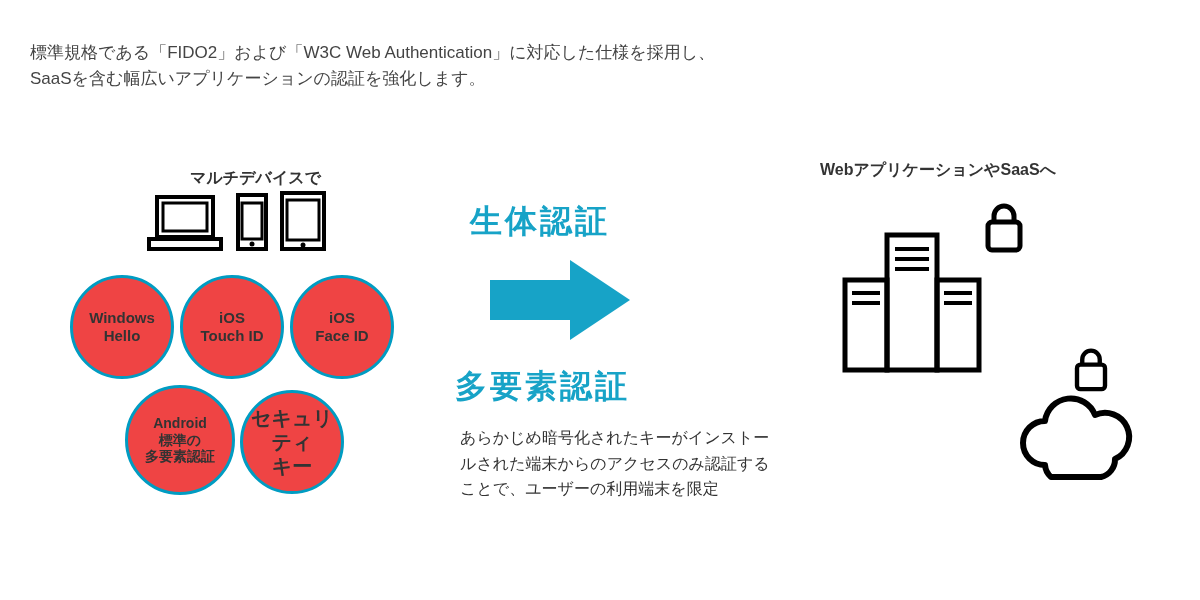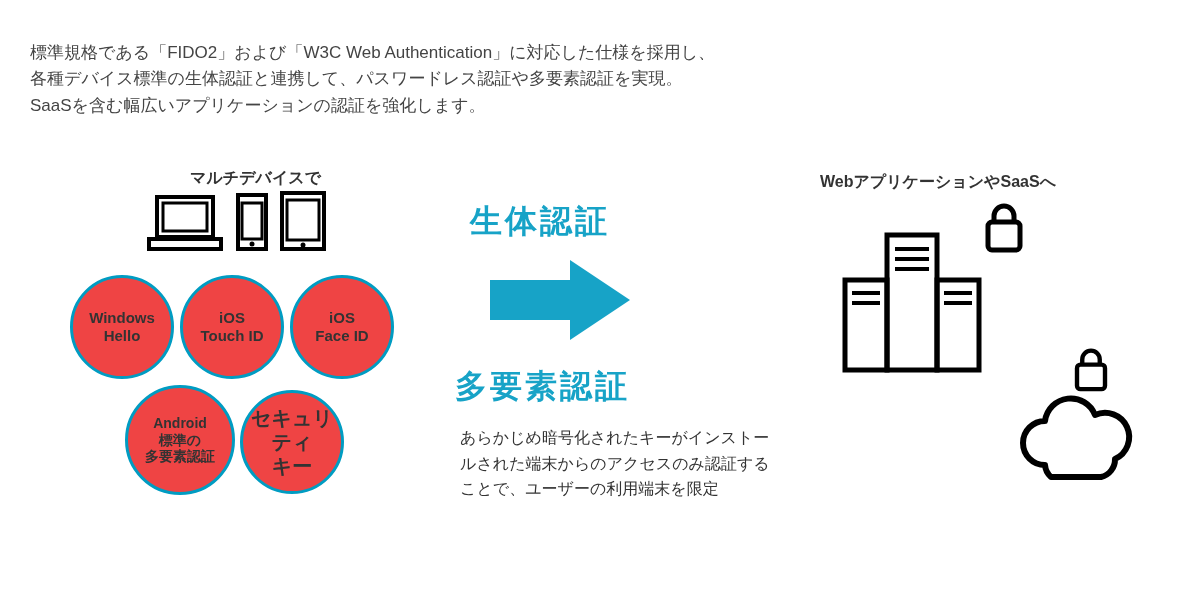--- a/index.html
+++ b/index.html
@@ -23,21 +23,21 @@
     position: absolute;
     left: 190px;
     top: 168px;
     font-size: 16px;
     font-weight: bold;
     color: #333;
   }
   .right-heading {
     position: absolute;
     left: 820px;
-    top: 172px;
+    top: 160px;
     font-size: 16px;
     font-weight: bold;
     color: #333;
   }
   
   .devices {
     position: absolute;
     left: 145px;
     top: 190px;
     display: flex;
@@ -119,21 +119,20 @@
     position: absolute;
     left: 1070px;
     top: 345px;
   }
 </style>
 </head>
 <body>
 
 <div class="intro">
   <div>標準規格である「FIDO2」および「W3C Web Authentication」に対応した仕様を採用し、</div>
-  <div>各種デバイス標準の生体認証と連携して、パスワードレス認証や多要素認証を実現。</div>
   <div>SaaSを含む幅広いアプリケーションの認証を強化します。</div>
 </div>
 
 <div class="left-heading">マルチデバイスで</div>
 
 <div class="right-heading">WebアプリケーションやSaaSへ</div>
 
 <div class="devices">
 
   <svg width="80" height="60" viewBox="0 0 80 60">

